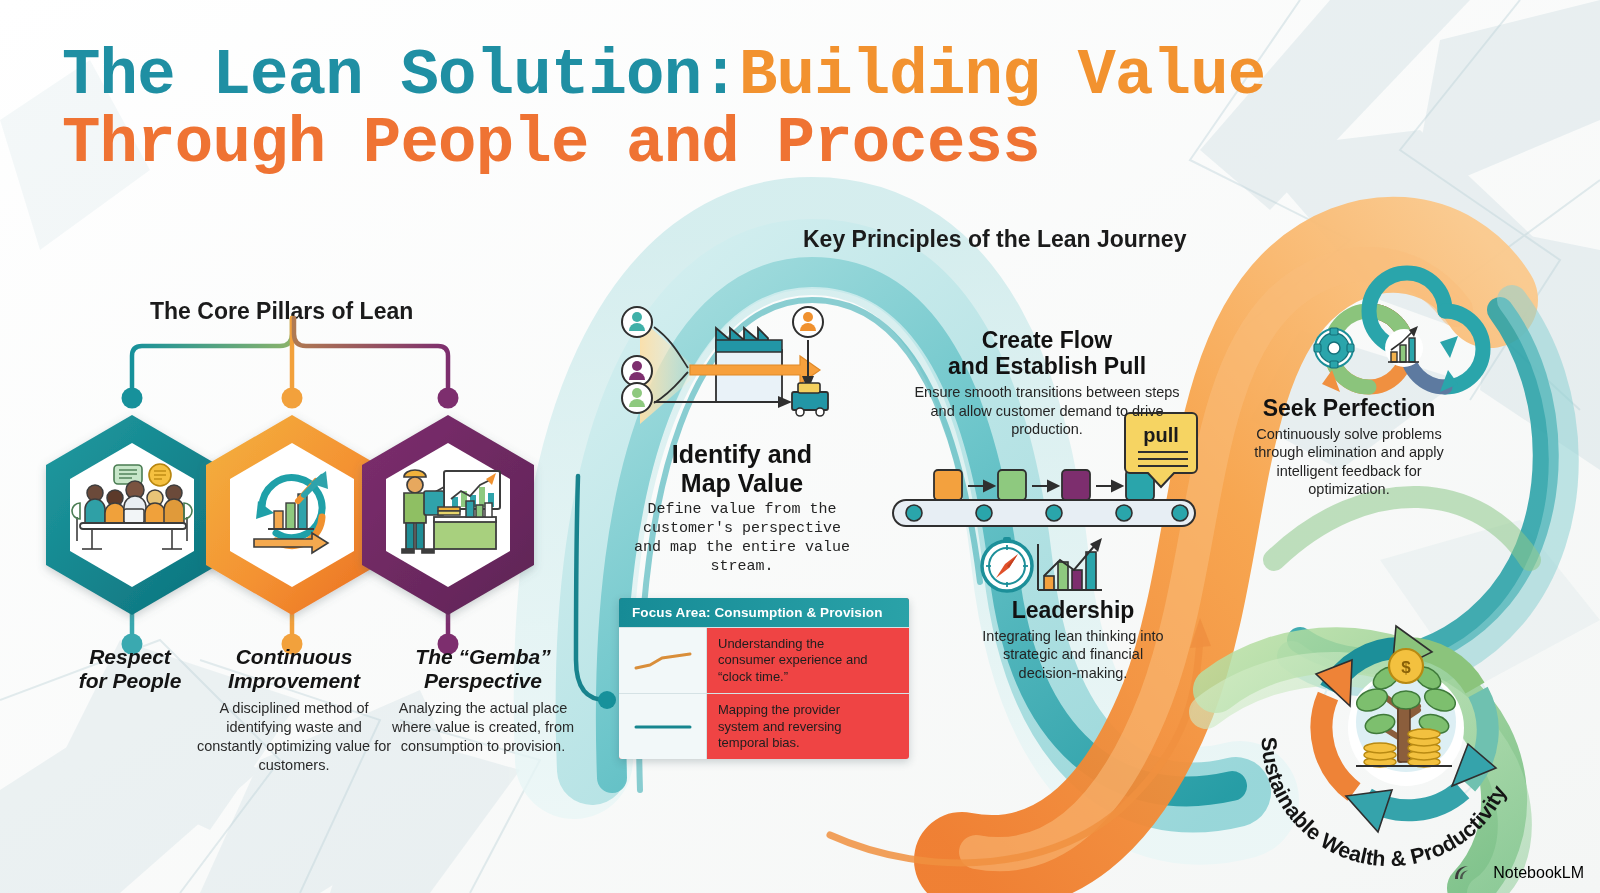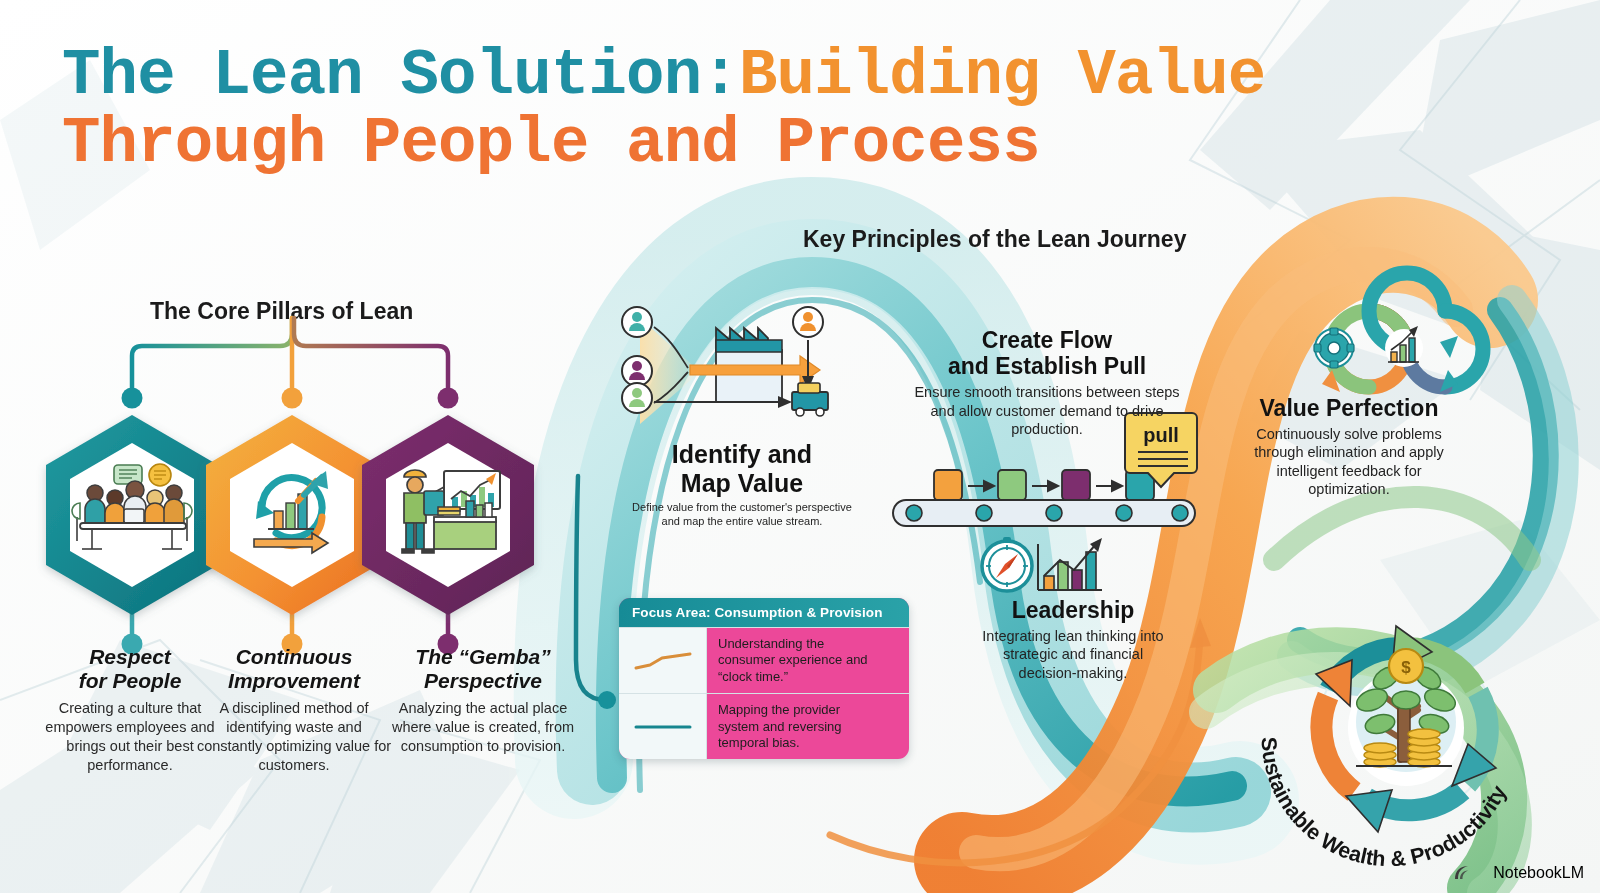--- a/index.html
+++ b/index.html
@@ -36,40 +36,40 @@
   #pillar-1 { left:196px; top:645px; }
   #pillar-2 { left:385px; top:645px; }
 
   
   .jblock { position:absolute; text-align:center; }
   .j-title { font-weight:bold; color:#121212; line-height:1.14; }
   .j-desc  { color:#242424; line-height:1.26; margin-top:4px; }
 
   #journey-0 { left:627px; top:420px; width:230px;margin-top:20px; }
   #journey-0 .j-title { font-size:25px; }
-  #journey-0 .j-desc  { font-size:11px; }
+  #journey-0 .j-desc  { font-size:15px;font-family:Liberation Mono, monospace; }
 
   #journey-1 { left:913px; top:327px; width:268px; }
   #journey-1 .j-title { font-size:23px; }
   #journey-1 .j-desc  { font-size:14.5px; }
 
   #journey-2 { left:973px; top:597px; width:200px; }
   #journey-2 .j-title { font-size:23px; }
   #journey-2 .j-desc  { font-size:14.5px; }
 
   #journey-3 { left:1238px; top:395px; width:222px; }
   #journey-3 .j-title { font-size:23px; }
   #journey-3 .j-desc  { font-size:14.5px; }
 
   
   #focus-card {
     position:absolute; left:619px; top:598px; width:290px;
-    border-radius:11px; overflow:hidden;
+    border-radius:3px; overflow:hidden;
     box-shadow:0 3px 9px rgba(30,60,70,.22);
-    background:#ec4899;
+    background:#ef4444;
   }
   #focus-card-header {
     background:linear-gradient(90deg,#168b96,#2aa2a8);
     color:#ffffff; font-size:13.5px; font-weight:bold;
     padding:7px 0 7px 13px; letter-spacing:.1px;
   }
   .focus-row { display:flex; align-items:stretch; border-top:1px solid #d5e2e5; }
   .focus-row:first-of-type { border-top:none; }
   .focus-key {
     width:88px; flex:none; display:flex; align-items:center; justify-content:center;
@@ -376,21 +376,20 @@
         <rect x="37" y="-12" width="7" height="14" fill="#ffffff"></rect>
       </g>
     </g>
   </svg>
 
   <div class="pillar" id="pillar-0">
     <div class="pillar-title">
       <span>Respect</span><br>
       <span>for People</span>
     </div>
-    <div class="pillar-desc">Creating a culture that empowers employees and brings out their best performance.</div>
   </div>
   <div class="pillar" id="pillar-1">
     <div class="pillar-title">
       <span>Continuous</span><br>
       <span>Improvement</span>
     </div>
     <div class="pillar-desc">A disciplined method of identifying waste and constantly optimizing value for customers.</div>
   </div>
   <div class="pillar" id="pillar-2">
     <div class="pillar-title">
@@ -605,21 +604,21 @@
     </div>
     <div class="j-desc">Ensure smooth transitions between steps and allow customer demand to drive production.</div>
   </div>
 
   <div class="jblock" id="journey-2">
     <div class="j-title">Leadership</div>
     <div class="j-desc">Integrating lean thinking into strategic and financial decision-making.</div>
   </div>
 
   <div class="jblock" id="journey-3">
-    <div class="j-title">Value Perfection</div>
+    <div class="j-title">Seek Perfection</div>
     <div class="j-desc">Continuously solve problems through elimination and apply intelligent feedback for optimization.</div>
   </div>
 
   <div id="focus-card">
     <div id="focus-card-header">Focus Area: Consumption &amp; Provision</div>
     <div class="focus-row">
       <div class="focus-key">
         <svg width="66" height="26" viewBox="0 0 66 26">
           <polyline points="6,20 20,17 32,10 60,6" fill="none" stroke="#d98e3a" stroke-width="3" stroke-linecap="round" stroke-linejoin="round"></polyline>
         </svg>

